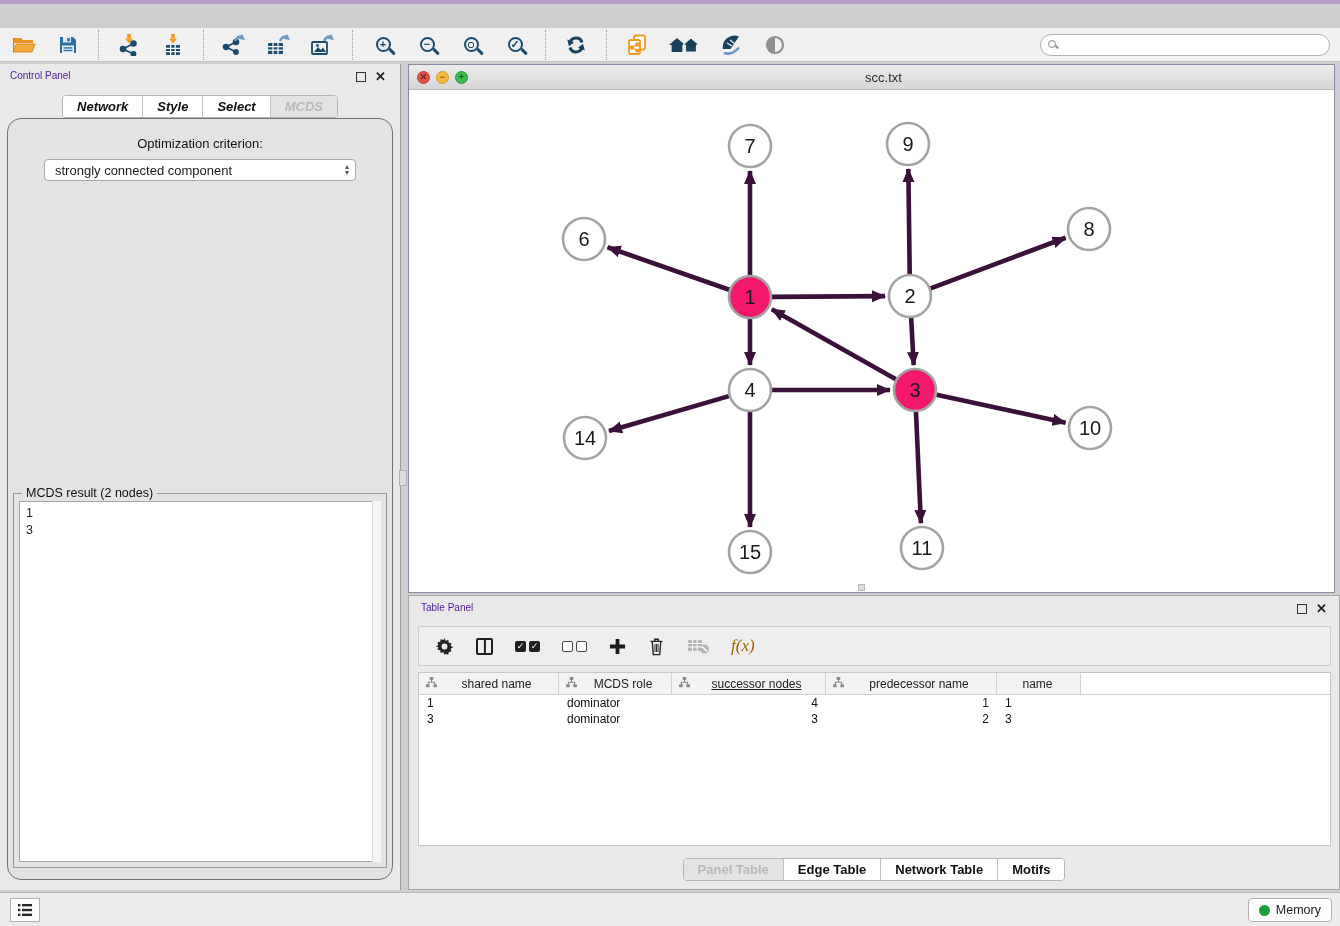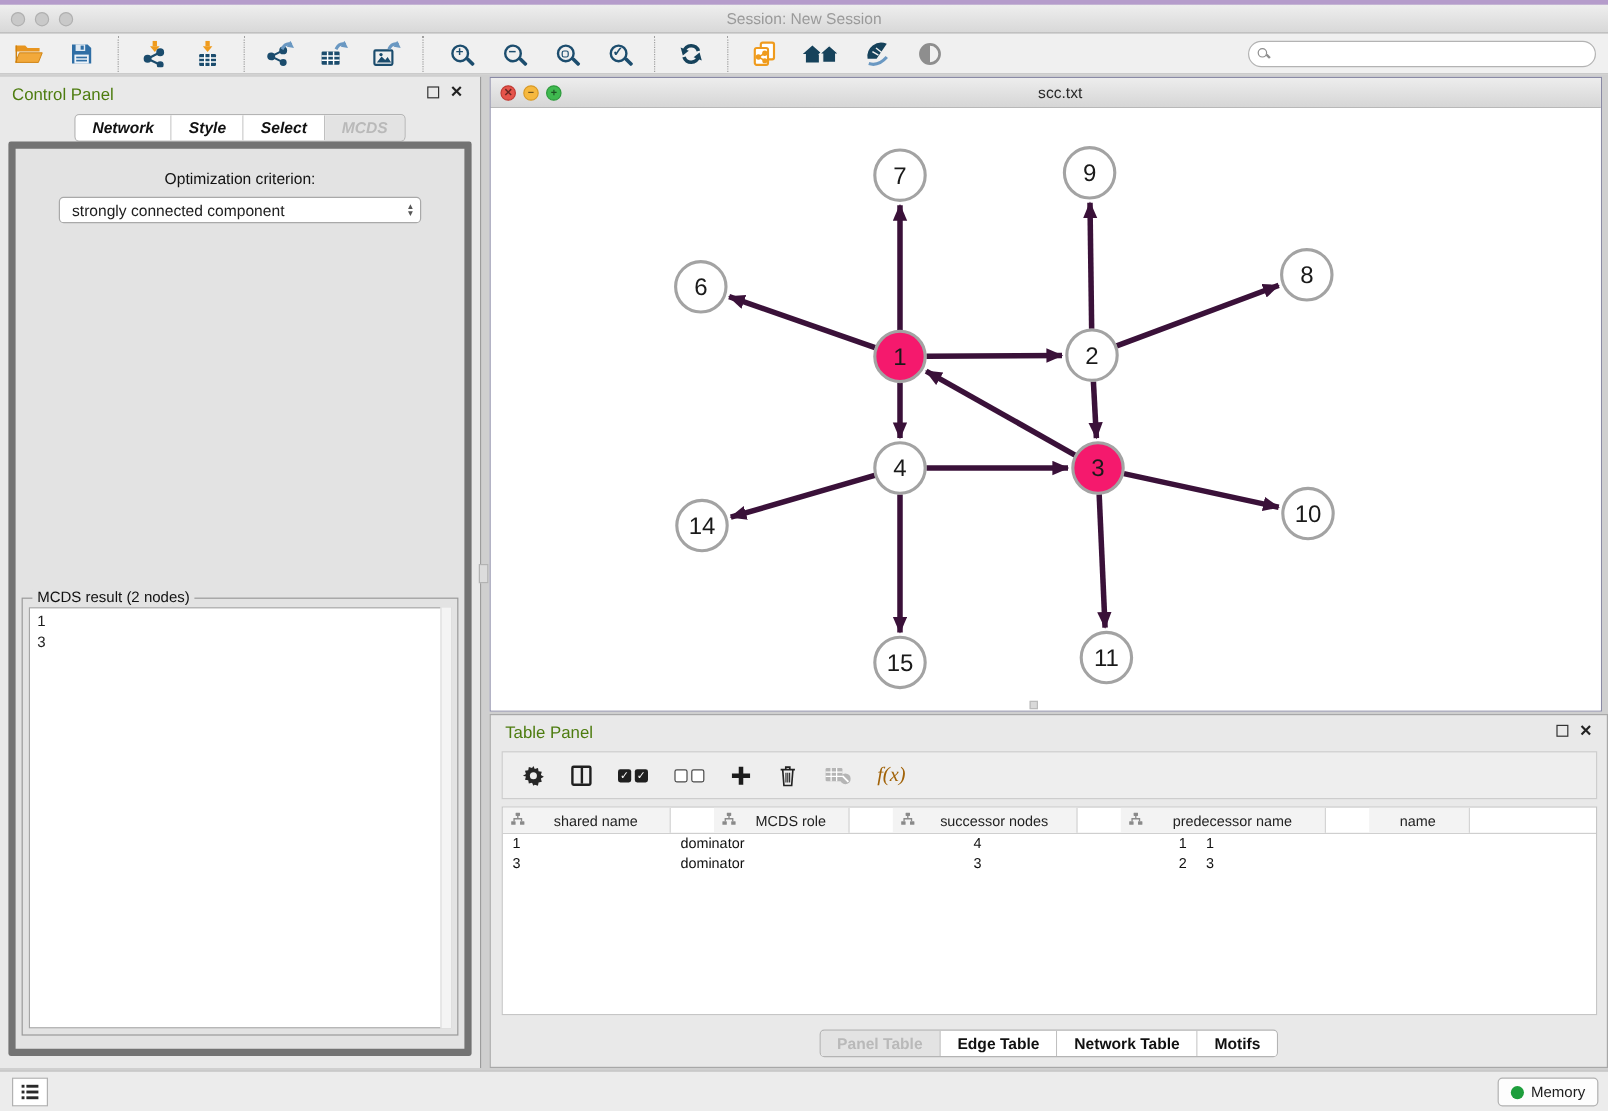--- a/index.html
+++ b/index.html
@@ -31,31 +31,31 @@
     display:flex; align-items:center; justify-content:center; }
   .mag::after { content:""; position:absolute; width:8px; height:2.8px; background:#1c4d6e;
     transform:rotate(45deg); right:-7px; bottom:-3px; border-radius:1px; }
   .mag .glyph { font-size:11px; font-weight:bold; color:#1c4d6e; line-height:1; }
   .mag .sq { width:6px; height:6px; border:1.6px solid #1c4d6e; border-radius:2px; }
 
   
   .control-panel { position:absolute; left:0; top:64px; width:401px; height:826px; background:#e9e9e9;
     border-right:1px solid #9c9c9c; }
   .panel-head { position:relative; height:26px; }
-  .panel-head .ptitle { position:absolute; left:10px; top:6px; font-size:14px; color:#4d7c0f; }
+  .panel-head .ptitle { position:absolute; left:10px; top:6px; font-size:10px; color:#4c1d95; }
   .float-ic { position:absolute; top:8px; width:10px; height:10px; border:1.6px solid #333; cursor:pointer; }
   .close-ic { position:absolute; top:5px; font-size:13px; font-weight:bold; color:#222; cursor:pointer; }
   .cp-tabs { position:absolute; left:0; right:0; top:31px; display:flex; justify-content:center;font-style:italic; }
   .tabgrp { display:flex; border:1px solid #b4b4b4; border-radius:4px; overflow:hidden; background:#fff; }
   .tab { padding:3px 14px; font-size:13px; font-weight:600; color:#111; background:#fff;
     border-right:1px solid #c0c0c0; cursor:pointer; white-space:nowrap; }
   .tab:last-child { border-right:none; }
   .tab.disabled-look { color:#b9b9b9; background:#e3e3e3; }
   .cp-body { position:absolute; left:7px; right:7px; top:54px; bottom:10px; background:#e3e3e3;
-    border:6px solid #737373; border-radius:2px; }
+    border:1px solid #737373; border-radius:14px; }
   .opt-label { position:absolute; left:0; right:0; top:17px; text-align:center; font-size:13px; color:#111; }
   .combo { position:absolute; left:36px; right:36px; top:40px; height:22px; background:#fff;
     border:1px solid #a9a9a9; border-radius:4px; font-size:13px; display:flex; align-items:center;
     padding-left:10px; cursor:pointer; }
   .combo .stepper { margin-left:auto; margin-right:6px; display:flex; flex-direction:column; line-height:6px;
     font-size:8px; color:#555; }
   .btn-row { position:absolute; left:0; right:0; top:73px; display:flex; justify-content:center; gap:14px; }
   .btn { background:#fff; border:1px solid #ababab; border-radius:4px; font-size:13px; padding:3px 14px;
     color:#111; cursor:pointer; }
   .result-group { position:absolute; left:5px; right:5px; top:374px; bottom:11px; border:1px solid #9a9a9a; }
@@ -89,21 +89,21 @@
   .tpi { display:flex; align-items:center; justify-content:center; cursor:pointer; }
   .col-ic { width:17px; height:17px; border:2.2px solid #1f1f1f; border-radius:2px; position:relative; }
   .col-ic::after { content:""; position:absolute; left:50%; top:0; bottom:0; width:2.2px; background:#1f1f1f; transform:translateX(-50%); }
   .chk-pair { display:flex; gap:3px; }
   .chk { width:11px; height:11px; border-radius:2px; background:#1f1f1f; color:#fff; font-size:9px;
     display:flex; align-items:center; justify-content:center; line-height:1; }
   .unchk { width:11px; height:11px; border-radius:2px; border:1.6px solid #4a4a4a; background:#fff; }
   .fx { font-family:"Liberation Serif", serif; font-style:italic; font-size:17px; color:#a16207; }
   .tp-table { position:absolute; left:9px; right:8px; top:76px; height:174px; background:#fff;
     border:1px solid #c6c6c6; overflow:hidden; }
-  .thead { display:flex; height:22px; border-bottom:1px solid #cfcfcf;gap:36px; }
+  .thead { display:flex; height:22px; border-bottom:1px solid #cfcfcf; }
   .th { background:#f3f3f3; border-right:1px solid #d4d4d4; display:flex; align-items:center;
     font-size:12px; color:#222; padding-left:6px; gap:5px; }
   .th .lbl { flex:1; text-align:center; padding-right:8px; }
   .trow { display:flex; height:16px; align-items:center; font-size:12px; color:#111; }
   .td { padding:0 8px; white-space:nowrap; overflow:hidden; }
   .tp-tabs { position:absolute; left:0; right:0; bottom:8px; display:flex; justify-content:center; }
 
   
   .status-bar { position:absolute; left:0; top:892px; width:100%; height:34px; background:#ececec;
     border-top:1px solid #b9b9b9; }
@@ -113,28 +113,20 @@
     border:1px solid #b1b1b1; border-radius:4px; display:flex; align-items:center; gap:6px;
     padding:0 10px; font-size:12.5px; cursor:pointer; }
   .memory-dot { width:11px; height:11px; border-radius:50%; background:#1d9e3c; }
 </style>
 </head>
 <body>
 
 <div class="app">
   <div class="top-strip"></div>
 
-  <div class="titlebar">
-    <div class="lights">
-      <span class="light"></span>
-      <span class="light"></span>
-      <span class="light"></span>
-    </div>
-    <div class="win-title">Session: New Session</div>
-  </div>
 
   <div class="toolbar">
     <span class="tbtn">
       <svg width="24" height="20" viewBox="0 0 24 20">
           <path fill="#e8951f" d="M1 3h8l2 2h10v3H1z"></path>
           <path fill="#f2a93b" stroke="#cf820f" stroke-width="0.8" d="M1 17l3.2-8h19l-3.2 8z"></path>
           <path fill="#cf820f" d="M1 17V3h1.2v14z"></path>
         </svg>
     </span>
     <span class="tbtn">
@@ -462,21 +454,21 @@
             <span><svg width="13" height="11" viewBox="0 0 14 12">
                 <g fill="#8a8a8a">
                   <rect x="5" y="0" width="4" height="3.2" rx="0.5"></rect>
                   <rect x="1" y="8" width="4" height="3.2" rx="0.5"></rect>
                   <rect x="9" y="8" width="4" height="3.2" rx="0.5"></rect>
                   <path d="M6.4 3.2h1.2v2H11v2.8H9.8V6.4H4.2v1.6H3V5.2h3.4z"></path>
                 </g>
               </svg></span>
             <span class="lbl">MCDS role</span>
           </div>
-          <div class="th" style="width: 154px;">
+          <div class="th" style="width: 154px; text-decoration: underline;">
             <span><svg width="13" height="11" viewBox="0 0 14 12">
                 <g fill="#8a8a8a">
                   <rect x="5" y="0" width="4" height="3.2" rx="0.5"></rect>
                   <rect x="1" y="8" width="4" height="3.2" rx="0.5"></rect>
                   <rect x="9" y="8" width="4" height="3.2" rx="0.5"></rect>
                   <path d="M6.4 3.2h1.2v2H11v2.8H9.8V6.4H4.2v1.6H3V5.2h3.4z"></path>
                 </g>
               </svg></span>
             <span class="lbl">successor nodes</span>
           </div>

